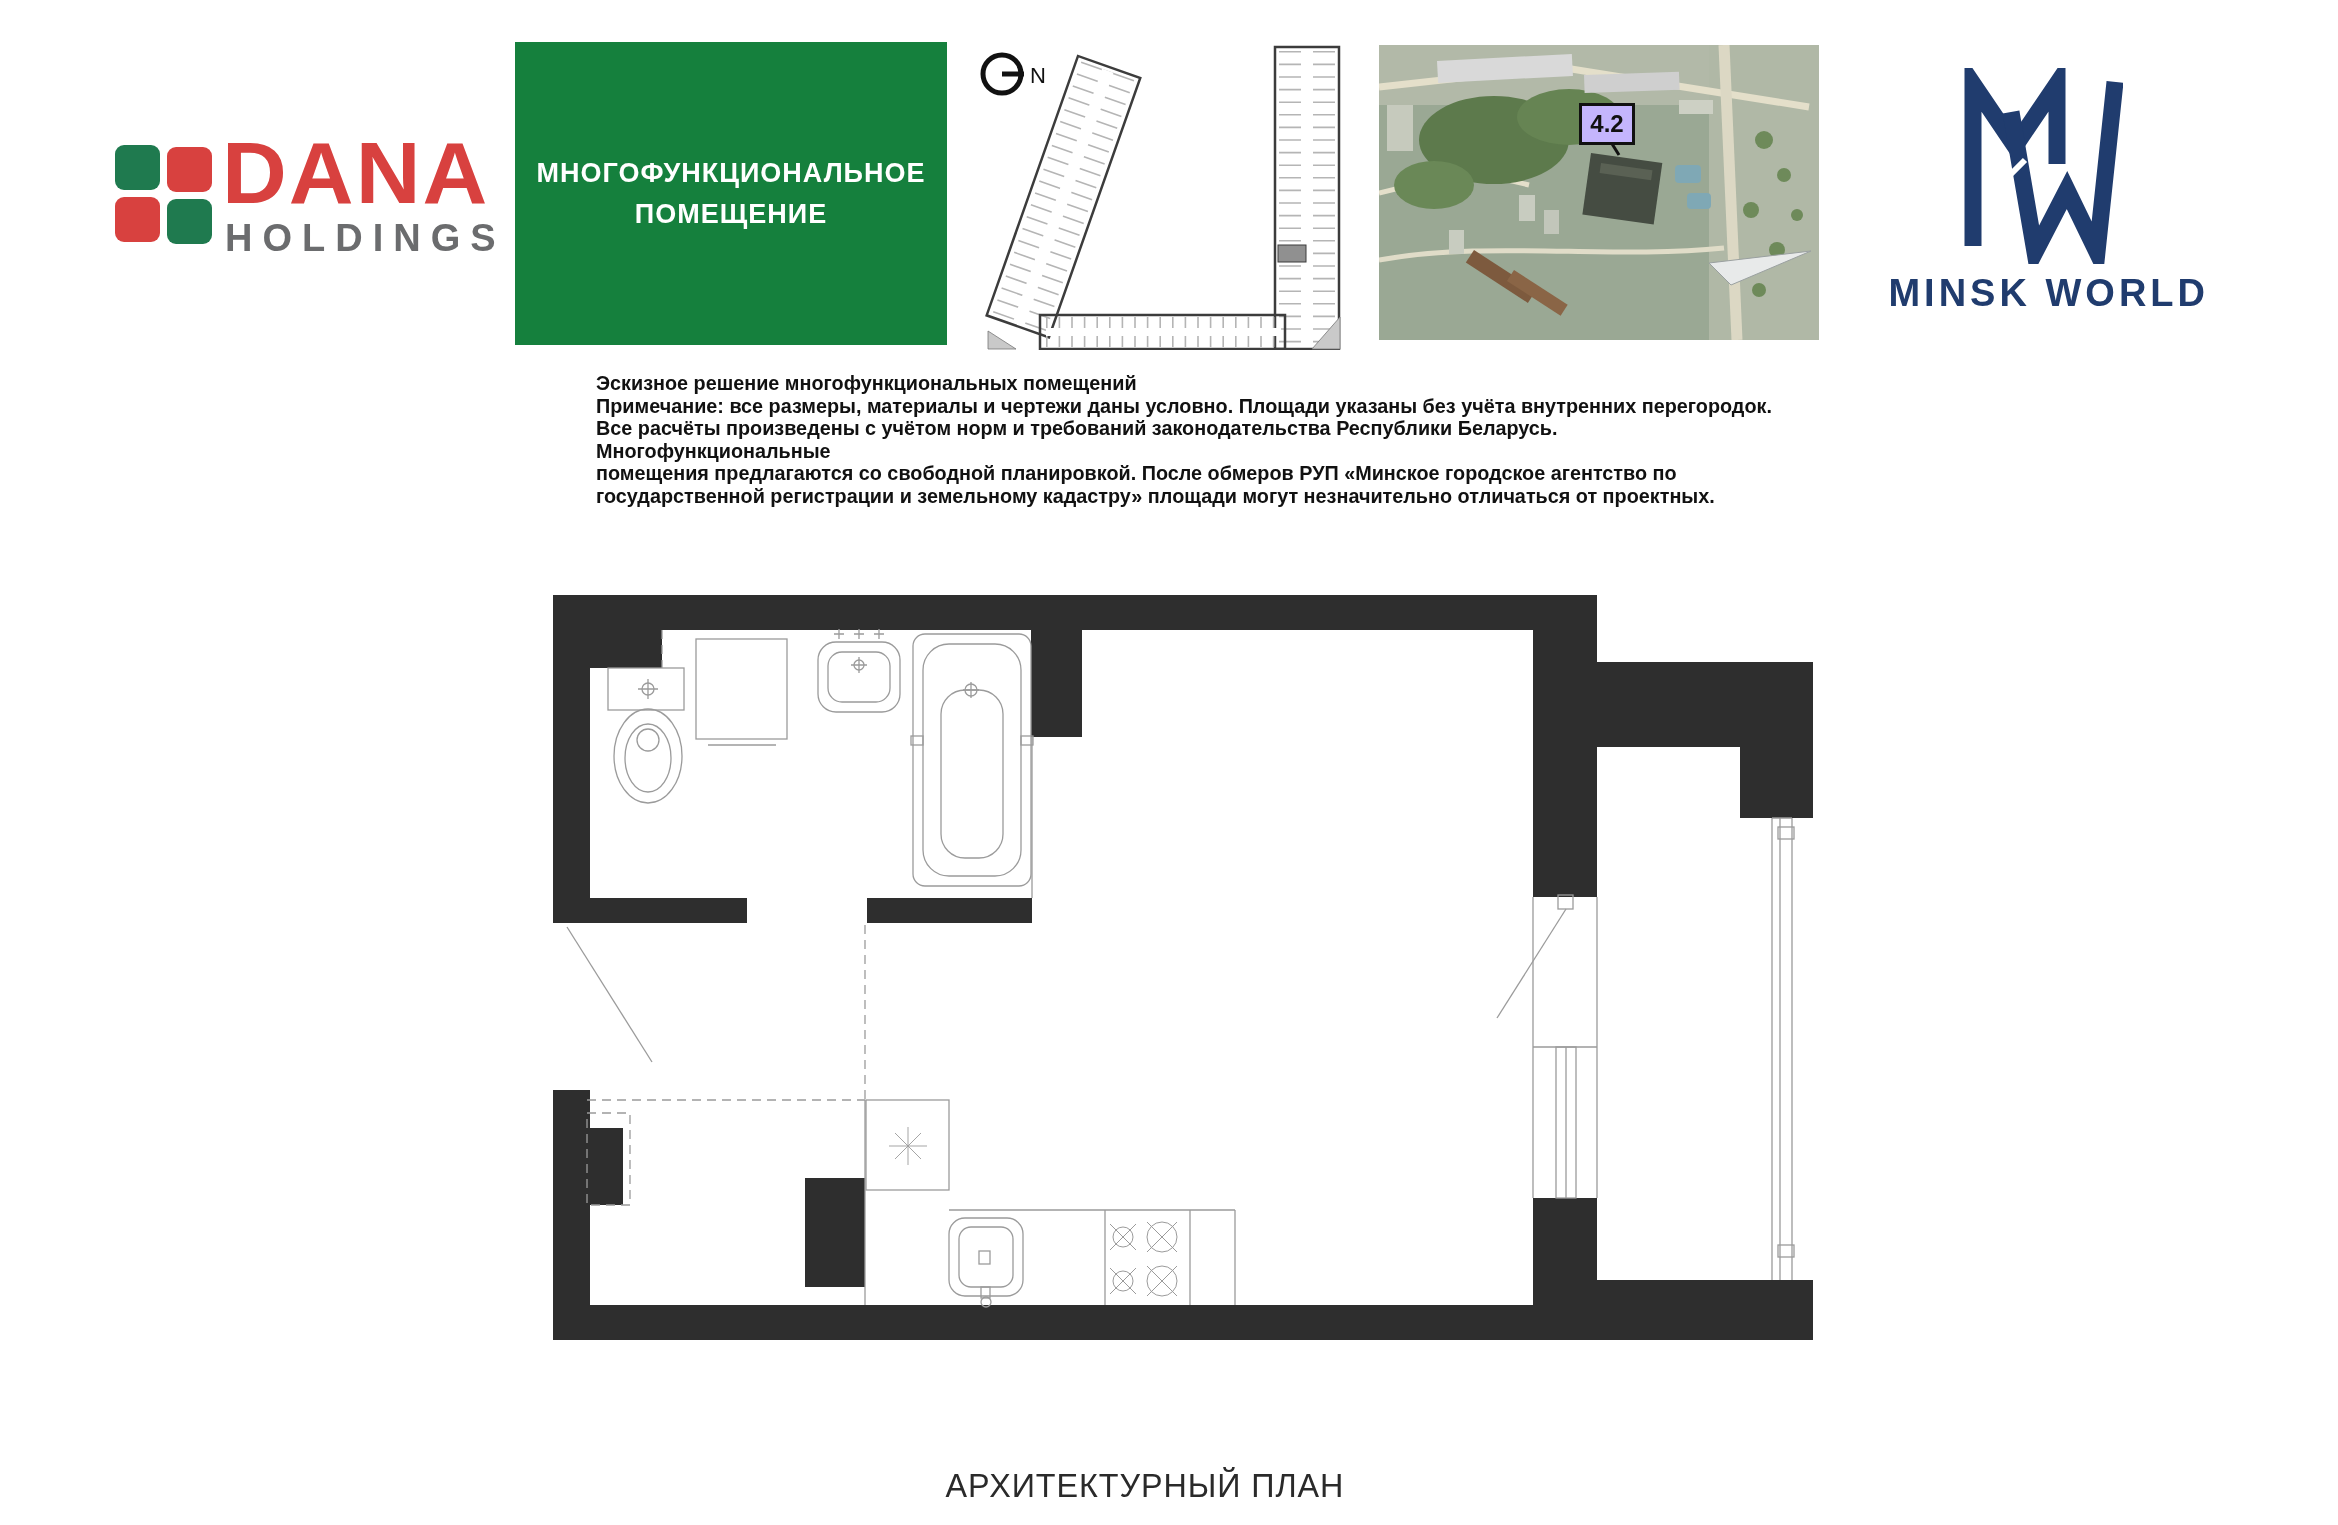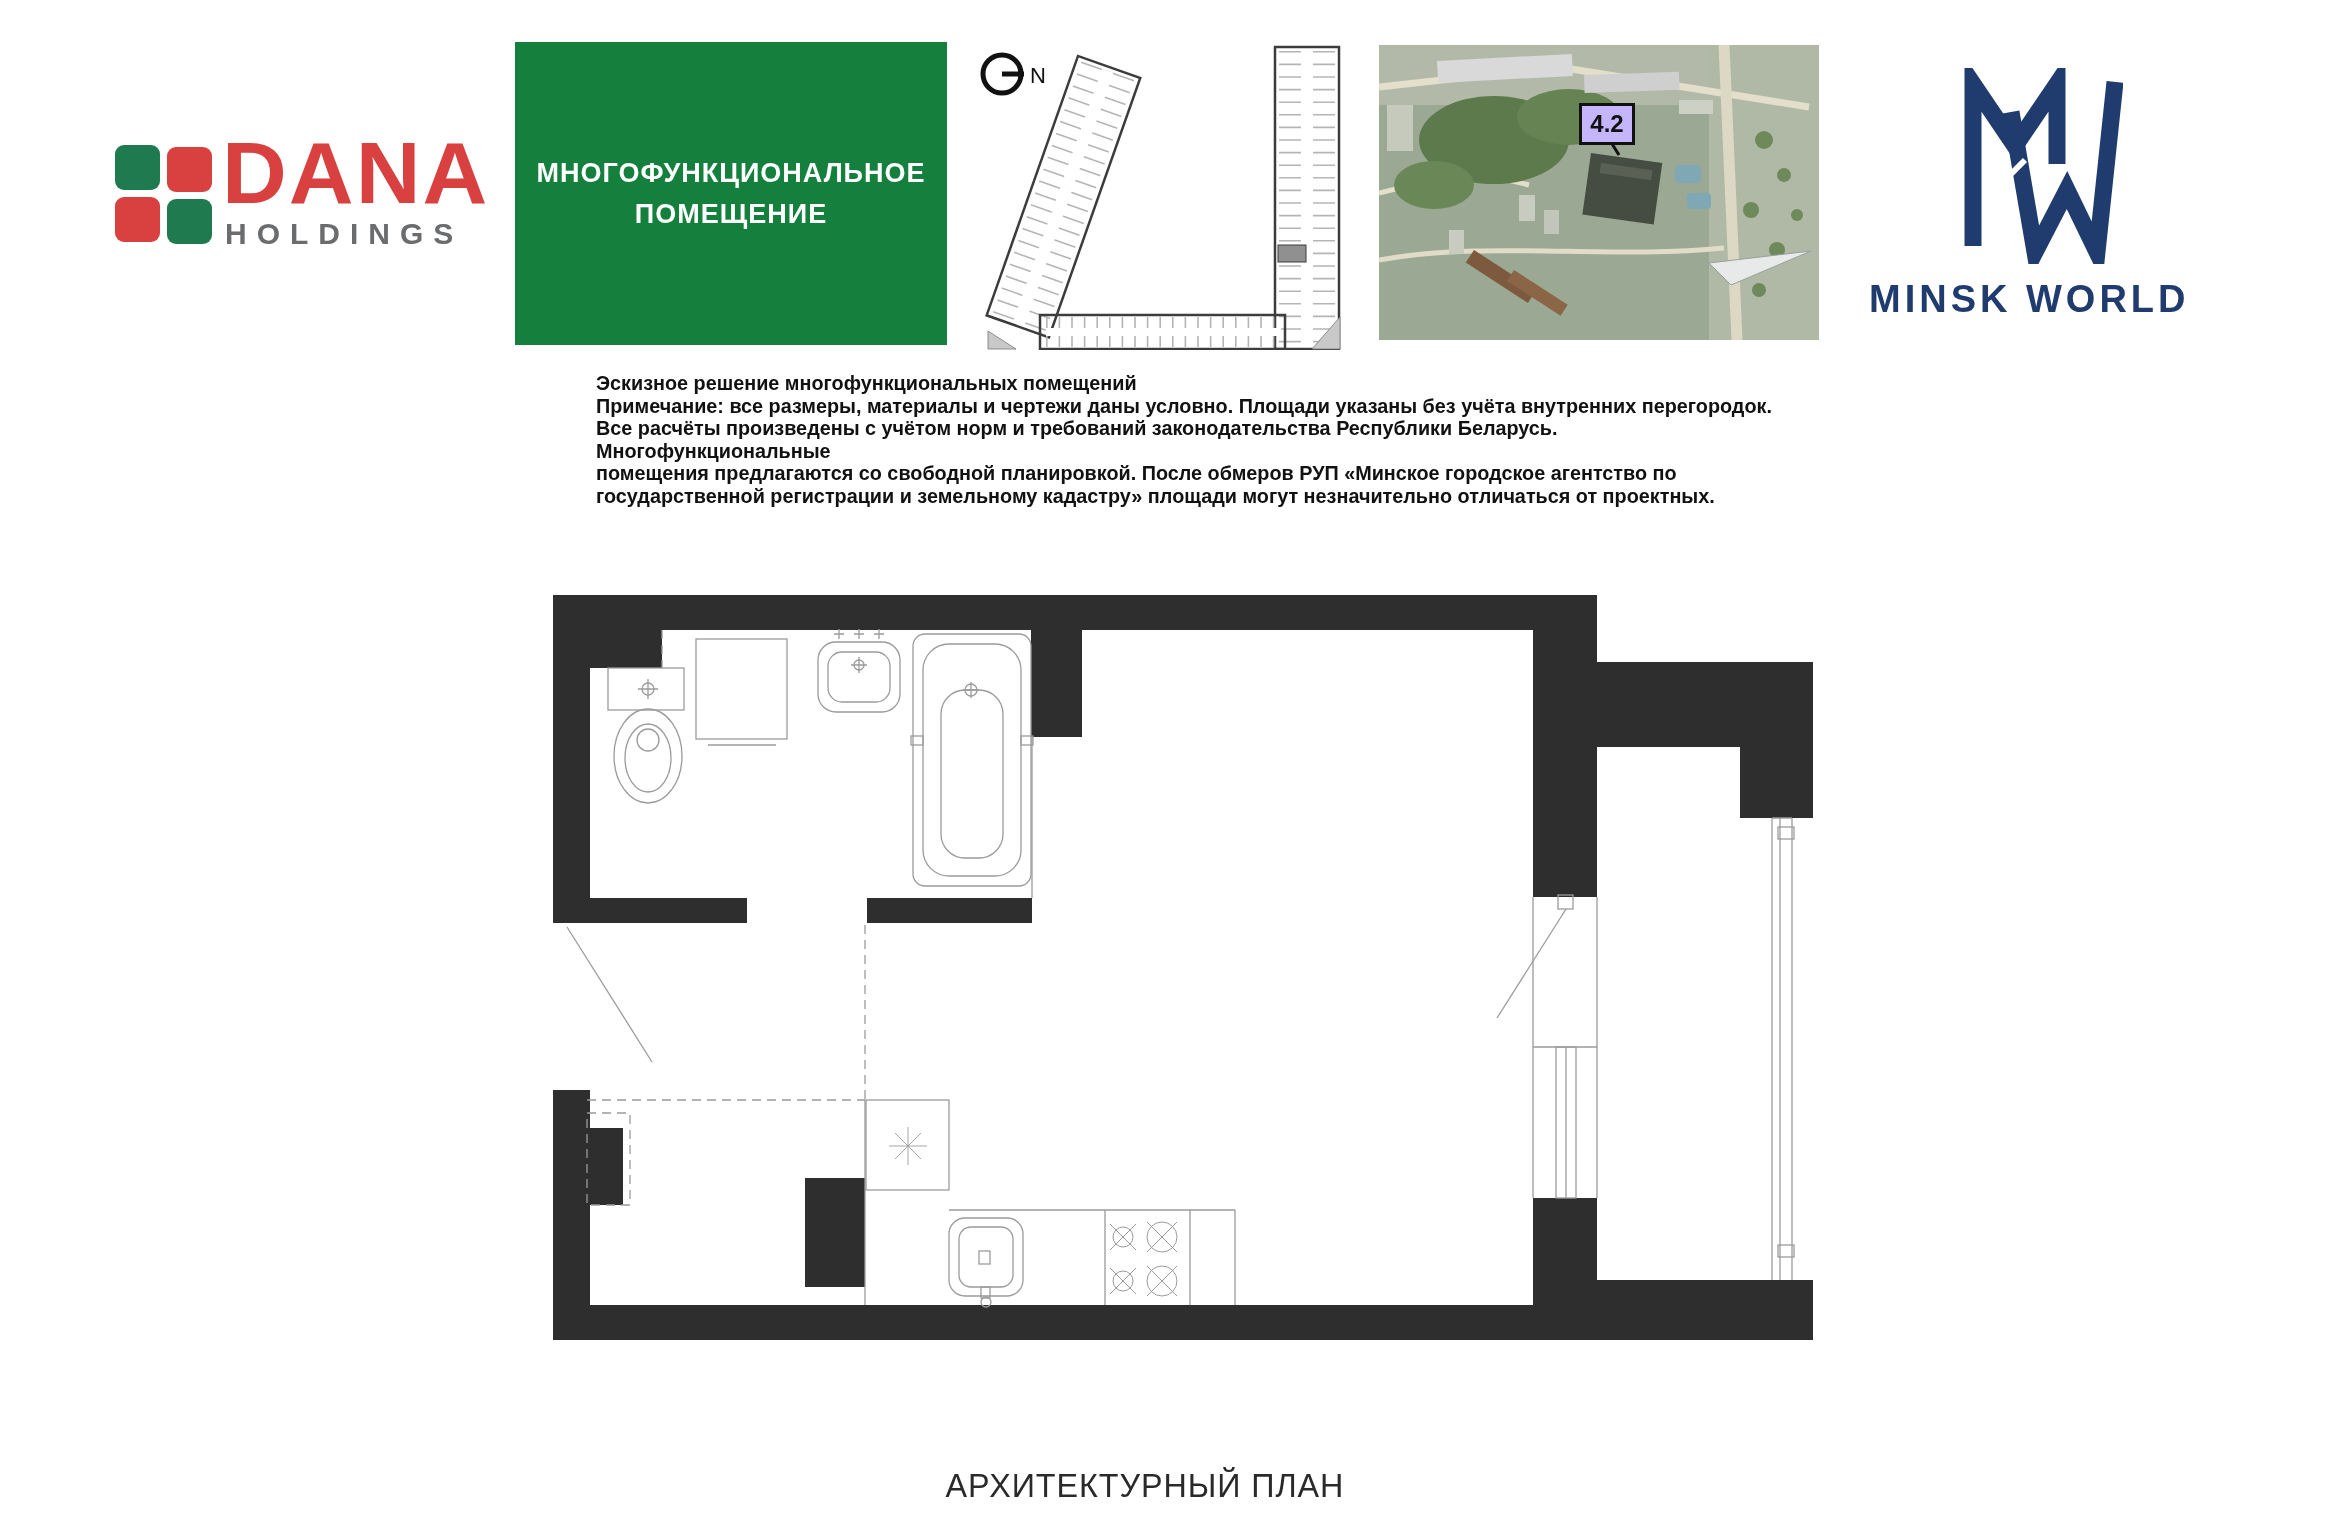--- a/index.html
+++ b/index.html
@@ -4,40 +4,40 @@
 <style>
   html,body{margin:0;padding:0;background:#ffffff;}
   body{font-family:"Liberation Sans", sans-serif;}
   #page{position:relative;width:2338px;height:1525px;background:#ffffff;overflow:hidden;}
 
   
   #dana{position:absolute;left:115px;top:145px;}
   .dana-sq{position:absolute;width:45px;height:45px;border-radius:9px;}
   #dana-text{position:absolute;left:107px;top:-16px;font-weight:bold;font-size:88px;line-height:1;
              letter-spacing:2px;transform:scaleX(1.02);transform-origin:left top;}
-  #dana-sub{position:absolute;left:110px;top:72px;font-weight:bold;font-size:30px;letter-spacing:10px;}
+  #dana-sub{position:absolute;left:110px;top:72px;font-weight:bold;font-size:38px;letter-spacing:10px;}
 
   
   #title-box{position:absolute;left:515px;top:42px;width:432px;height:303px;
              display:flex;flex-direction:column;align-items:center;justify-content:center;
              color:#fff;font-size:27px;font-weight:bold;letter-spacing:1px;line-height:41px;text-align:center;}
 
   
   #siteplan{position:absolute;left:976px;top:45px;width:374px;height:305px;}
 
   
   #aerial{position:absolute;left:1379px;top:45px;width:440px;height:295px;overflow:hidden;}
   #aerial-badge{position:absolute;left:200px;top:58px;width:50px;height:36px;background:#c4b5fd;
                 border:3px solid #111;display:flex;align-items:center;justify-content:center;
                 font-size:24px;font-weight:bold;color:#111;}
 
   
   #mw-mark{position:absolute;left:1953px;top:68px;}
-  #mw-text{position:absolute;left:1869px;top:272px;width:340px;text-align:left;
-           font-size:38px;font-weight:bold;letter-spacing:4px;color:#203c6e;transform:scaleX(1.0);margin-top:6px;}
+  #mw-text{position:absolute;left:1869px;top:272px;width:340px;text-align:right;
+           font-size:38px;font-weight:bold;letter-spacing:4px;color:#203c6e;transform:scaleX(1.0);}
 
   
   #note{position:absolute;left:596px;top:372px;width:1190px;font-size:20px;font-weight:bold;
         color:#111;line-height:22.5px;transform:scaleX(.99);transform-origin:left top;}
 
   
   #plan{position:absolute;left:550px;top:590px;width:1270px;height:755px;}
 
   
   #caption{position:absolute;left:845px;top:1466px;width:600px;text-align:center;

